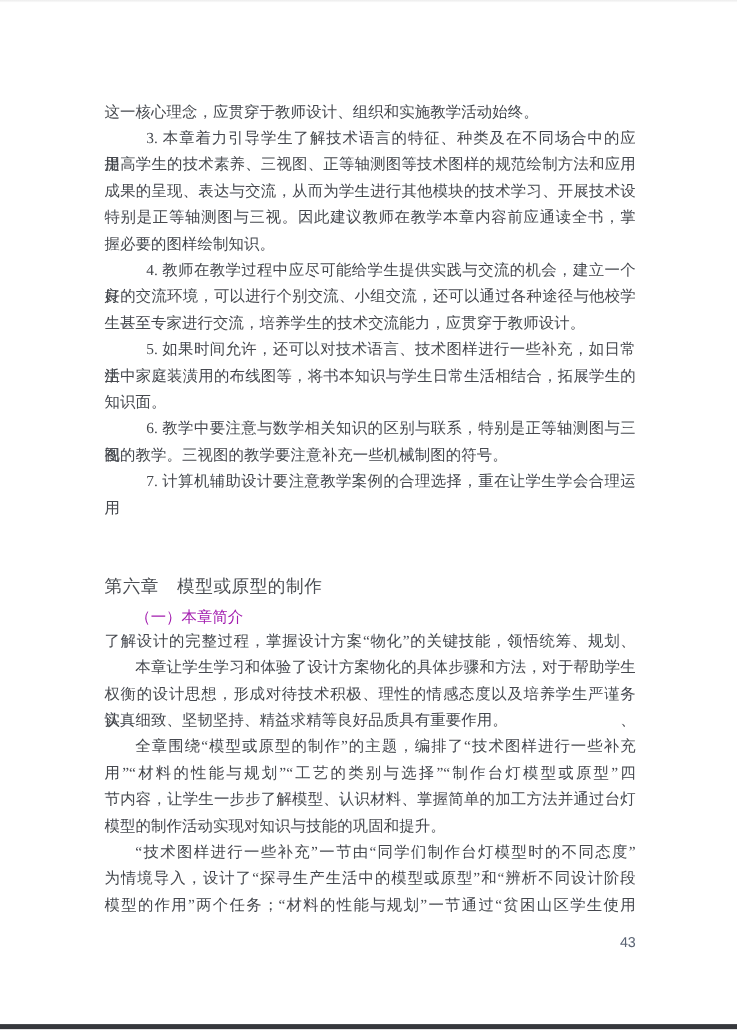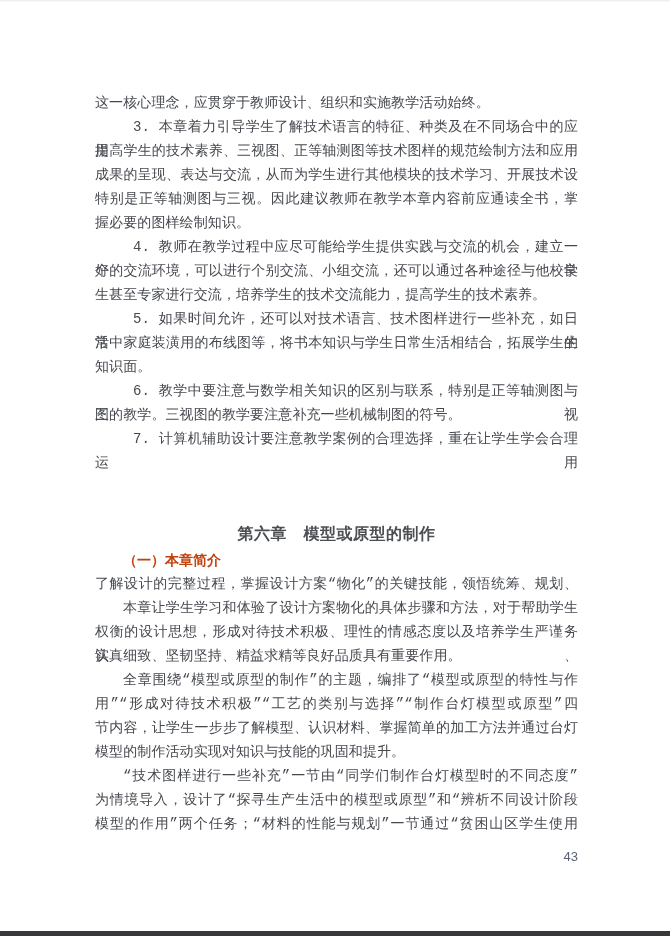--- a/index.html
+++ b/index.html
@@ -15,34 +15,34 @@
   .bottom-edge {
     position:absolute; bottom:0; left:0; width:670px; height:5px;
     background:#36383c;
   }
   .block {
     position:absolute; left:95px; width:483px;
     color:#45484e; font-size:14px; line-height:24px; letter-spacing:0.1px;
   }
   #block-section-end { top:91px; }
   #block-chapter-intro { top:572px; }
-  .line { height:24px;font-family:Liberation Mono, monospace; }
+  .line { height:24px; }
   .j { text-align:justify; text-align-last:justify; }
   .ind-num { text-indent:38px; }
   .ind-para { text-indent:28px; }
   .heading {
     position:absolute; top:522px; left:95px; width:483px;
-    text-align:center; font-family:"Liberation Sans", sans-serif;
-    font-weight:bold; font-size:16px; line-height:24px;
+    text-align:left; font-family:"Liberation Sans", sans-serif;
+    font-weight:normal; font-size:16px; line-height:24px;
     color:#4b4e53; letter-spacing:0.5px;
   }
   .sub-heading {
     position:absolute; top:548px; left:95px; width:483px;
-    font-family:"Liberation Sans", sans-serif; font-weight:bold;
-    font-size:14px; line-height:24px; color:#c2410c; text-indent:28px;
+    font-family:"Liberation Sans", sans-serif; font-weight:normal;
+    font-size:14px; line-height:24px; color:#a21caf; text-indent:28px;
   }
   .page-number {
     position:absolute; top:849px; left:552px; width:26px;
     text-align:right; font-size:13px; line-height:15px;
     color:#5b6474; font-family:"Liberation Sans", sans-serif;
   }
 </style>
 </head>
 <body>
 
@@ -52,41 +52,41 @@
   <div class="block" id="block-section-end">
 
   <div class="line">这一核心理念，应贯穿于教师设计、组织和实施教学活动始终。</div>
       <div class="line j ind-num">3. 本章着力引导学生了解技术语言的特征、种类及在不同场合中的应用，</div>
       <div class="line j">提高学生的技术素养、三视图、正等轴测图等技术图样的规范绘制方法和应用</div>
       <div class="line j">成果的呈现、表达与交流，从而为学生进行其他模块的技术学习、开展技术设</div>
       <div class="line j">特别是正等轴测图与三视。因此建议教师在教学本章内容前应通读全书，掌</div>
       <div class="line">握必要的图样绘制知识。</div>
       <div class="line j ind-num">4. 教师在教学过程中应尽可能给学生提供实践与交流的机会，建立一个良</div>
       <div class="line j">好的交流环境，可以进行个别交流、小组交流，还可以通过各种途径与他校学</div>
-      <div class="line">生甚至专家进行交流，培养学生的技术交流能力，提高学生的技术素养。</div>
+      <div class="line">生甚至专家进行交流，培养学生的技术交流能力，应贯穿于教师设计。</div>
       <div class="line j ind-num">5. 如果时间允许，还可以对技术语言、技术图样进行一些补充，如日常生</div>
       <div class="line j">活中家庭装潢用的布线图等，将书本知识与学生日常生活相结合，拓展学生的</div>
       <div class="line">知识面。</div>
       <div class="line j ind-num">6. 教学中要注意与数学相关知识的区别与联系，特别是正等轴测图与三视</div>
       <div class="line">图的教学。三视图的教学要注意补充一些机械制图的符号。</div>
       <div class="line j ind-num">7. 计算机辅助设计要注意教学案例的合理选择，重在让学生学会合理运用</div>
     </div>
 
   <div class="heading">第六章　模型或原型的制作</div>
 
   <div class="sub-heading">（一）本章简介</div>
 
   <div class="block" id="block-chapter-intro">
 
   <div class="line j">了解设计的完整过程，掌握设计方案“物化”的关键技能，领悟统筹、规划、</div>
       <div class="line j ind-para">本章让学生学习和体验了设计方案物化的具体步骤和方法，对于帮助学生</div>
       <div class="line j">权衡的设计思想，形成对待技术积极、理性的情感态度以及培养学生严谨务实、</div>
       <div class="line">认真细致、坚韧坚持、精益求精等良好品质具有重要作用。</div>
-      <div class="line j ind-para">全章围绕“模型或原型的制作”的主题，编排了“模型或原型的特性与作</div>
-      <div class="line j">用”“形成对待技术积极”“工艺的类别与选择”“制作台灯模型或原型”四</div>
+      <div class="line j ind-para">全章围绕“模型或原型的制作”的主题，编排了“技术图样进行一些补充</div>
+      <div class="line j">用”“材料的性能与规划”“工艺的类别与选择”“制作台灯模型或原型”四</div>
       <div class="line j">节内容，让学生一步步了解模型、认识材料、掌握简单的加工方法并通过台灯</div>
       <div class="line">模型的制作活动实现对知识与技能的巩固和提升。</div>
       <div class="line j ind-para">“技术图样进行一些补充”一节由“同学们制作台灯模型时的不同态度”</div>
       <div class="line j">为情境导入，设计了“探寻生产生活中的模型或原型”和“辨析不同设计阶段</div>
       <div class="line j">模型的作用”两个任务；“材料的性能与规划”一节通过“贫困山区学生使用</div>
     </div>
 
   <div class="page-number">43</div>
 
   <div class="bottom-edge"></div>

